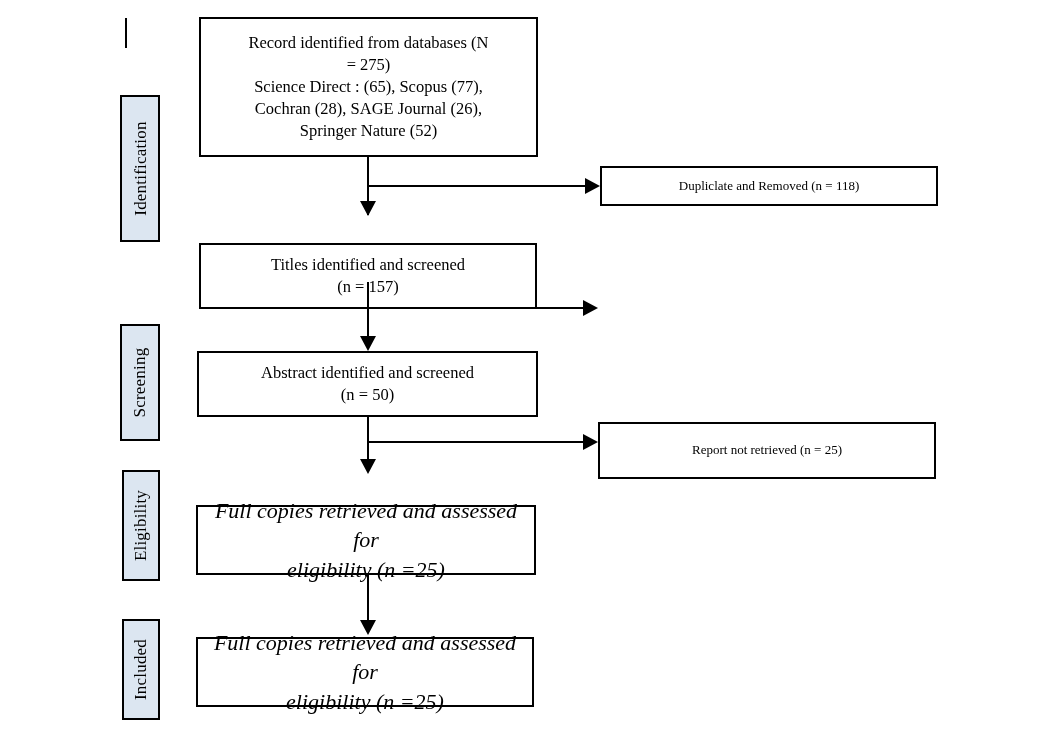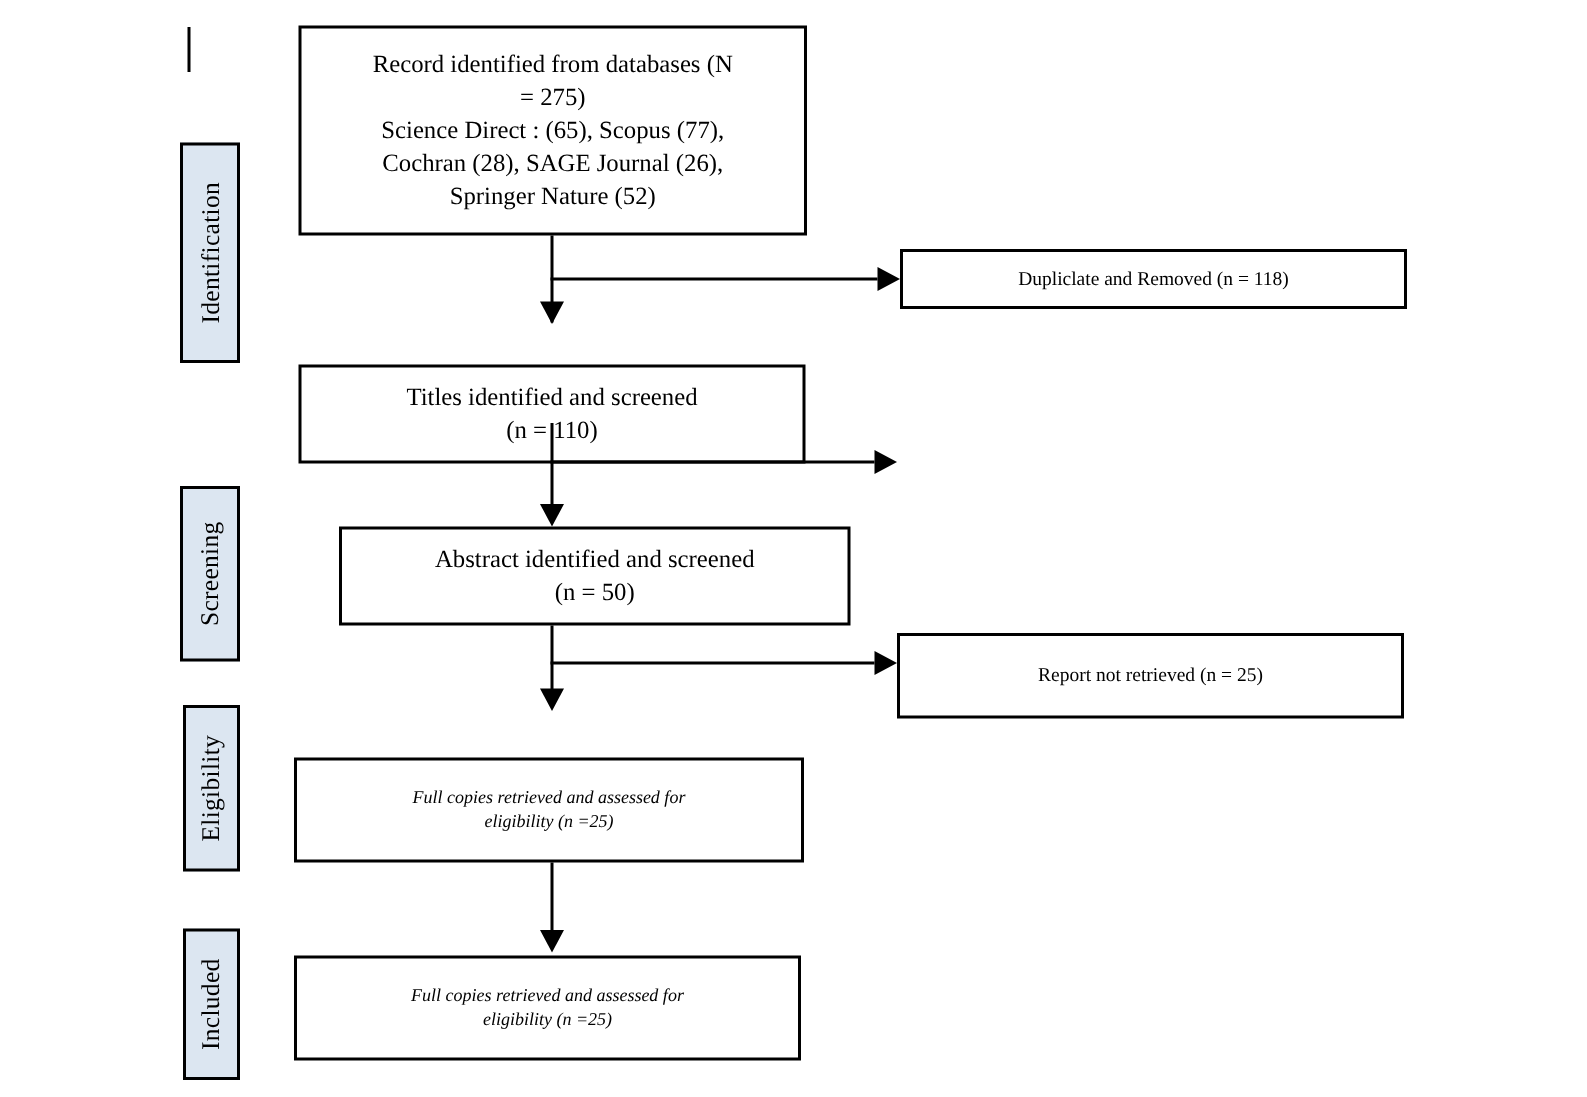--- a/index.html
+++ b/index.html
@@ -46,21 +46,21 @@
     display: flex;
     align-items: center;
     justify-content: flex-end;
     text-align: center;
     font-size: 16.5px;
     line-height: 1.33;
     padding: 3px 9px;
   }
   .flow-box.italic {
     font-style: italic;
-    font-size: 12px;
+    font-size: 22px;
   }
   .flow-box .box-text {
     display: block;
     width: 100%;
   }
 
   
   .side-box {
     position: absolute;
     border: 2px solid #000000;
@@ -137,25 +137,25 @@
       <span>= 275)</span><br>
       <span>Science Direct : (65), Scopus (77),</span><br>
       <span>Cochran (28), SAGE Journal (26),</span><br>
       <span>Springer Nature (52)</span>
     </span>
   </div>
 
   <div class="flow-box" style="left:199px; top:200px; width:338px; height:66px;margin-top:43px;">
     <span class="box-text">
       <span>Titles identified and screened</span><br>
-      <span>(n = 110)</span>
-    </span>
-  </div>
-
-  <div class="flow-box" style="left:197px; top:351px; width:341px; height:66px;margin-left:29px;">
+      <span>(n = 157)</span>
+    </span>
+  </div>
+
+  <div class="flow-box" style="left:197px; top:351px; width:341px; height:66px;">
     <span class="box-text">
       <span>Abstract identified and screened</span><br>
       <span>(n = 50)</span>
     </span>
   </div>
 
   <div class="flow-box italic" style="left:196px; top:505px; width:340px; height:70px;">
     <span class="box-text">
       <span>Full copies retrieved and assessed for</span><br>
       <span>eligibility (n =25)</span>

